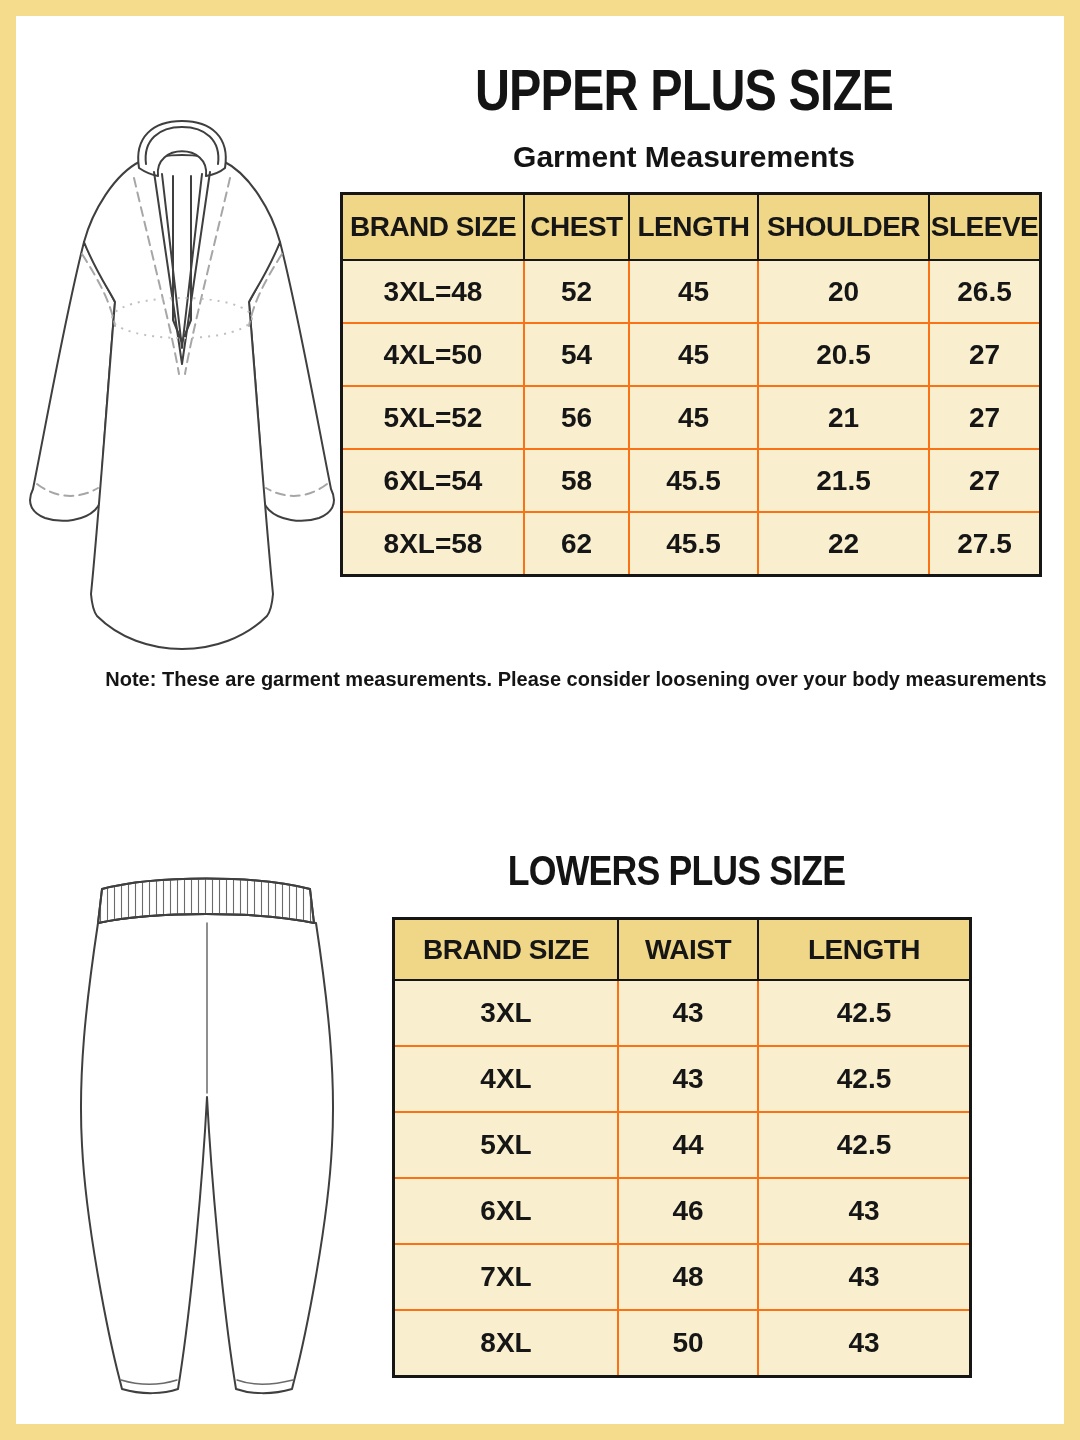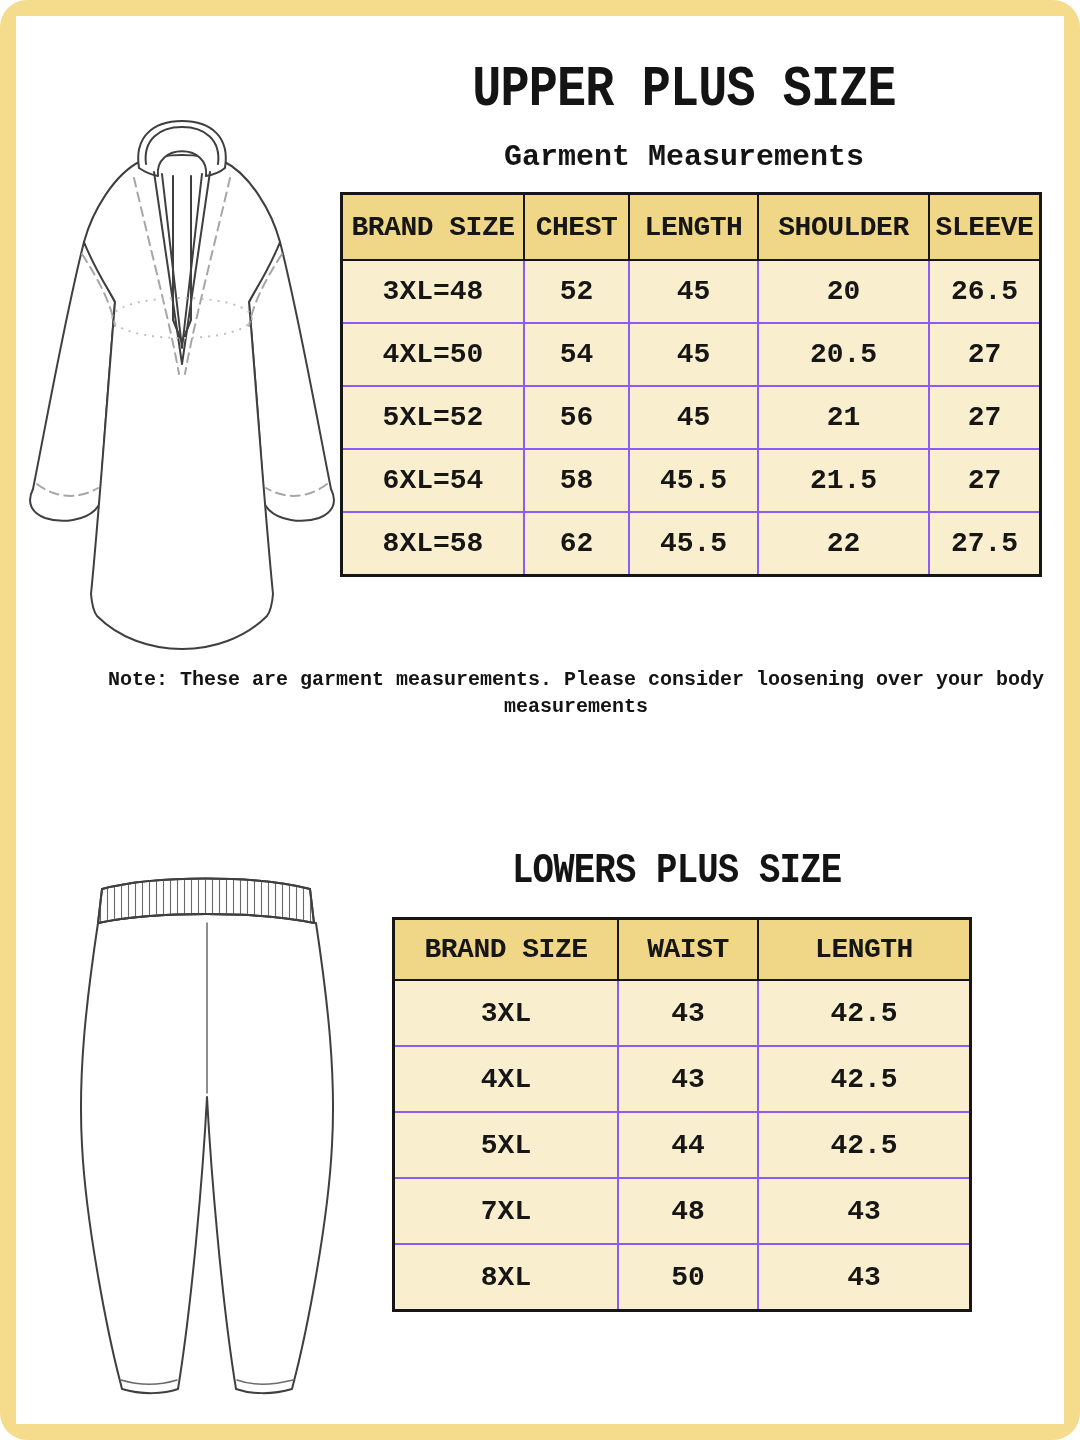--- a/index.html
+++ b/index.html
@@ -1,18 +1,18 @@
 <!DOCTYPE html>
 <html><head>
 <meta charset="utf-8">
 <style>
   html,body{margin:0;padding:0;background:#ffffff;}
   .page{
     position:relative;width:1080px;height:1440px;background:#ffffff;
-    font-family:Liberation Mono, monospace;color:#191919;overflow:hidden;border-radius:27px;
+    font-family:Liberation Sans, sans-serif;color:#191919;overflow:hidden;
   }
   
   .page::before{
     content:"";position:absolute;inset:0;border:16px solid #f5dc8d;pointer-events:none;z-index:50;
   }
   .big-title{
     position:absolute;margin:0;font-weight:bold;text-align:center;white-space:nowrap;
     color:#141414;letter-spacing:-1px;
   }
   .squeeze{display:inline-block;transform:scaleX(0.85);transform-origin:50% 50%;}
@@ -22,21 +22,21 @@
     font-weight:bold;font-size:30px;text-align:center;color:#141414;
   }
   .lower-title{top:840px;left:372px;width:610px;font-size:42px;line-height:62px;}
 
   .size-table{
     position:absolute;border-collapse:collapse;table-layout:fixed;
     background:#f9efcf;border:3px solid #161616;
     text-align:center;font-weight:bold;font-size:28px;color:#161616;padding-left:20px;
   }
   .size-table th{background:#f0d687;border:2px solid #161616;font-size:28px;padding:0;letter-spacing:-0.5px;}
-  .size-table td{border:2px solid #8b5cf6;padding:0;}
+  .size-table td{border:2px solid #f97316;padding:0;}
   .upper-table{left:340px;top:192px;width:688px;}
   .upper-table th{height:64px;}
   .upper-table td{height:61px;}
   .upper-table th:nth-child(1){width:180px;}
   .upper-table th:nth-child(2){width:103px;}
   .upper-table th:nth-child(3){width:127px;}
   .upper-table th:nth-child(4){width:169px;}
   .upper-table th:nth-child(5){width:109px;}
   .lower-table{left:392px;top:917px;width:570px;}
   .lower-table th{height:59px;}
@@ -187,20 +187,25 @@
             <td>4XL</td>
             <td>43</td>
             <td>42.5</td>
           </tr>
           <tr>
             <td>5XL</td>
             <td>44</td>
             <td>42.5</td>
           </tr>
           <tr>
+            <td>6XL</td>
+            <td>46</td>
+            <td>43</td>
+          </tr>
+          <tr>
             <td>7XL</td>
             <td>48</td>
             <td>43</td>
           </tr>
           <tr>
             <td>8XL</td>
             <td>50</td>
             <td>43</td>
           </tr>
         </tbody>

